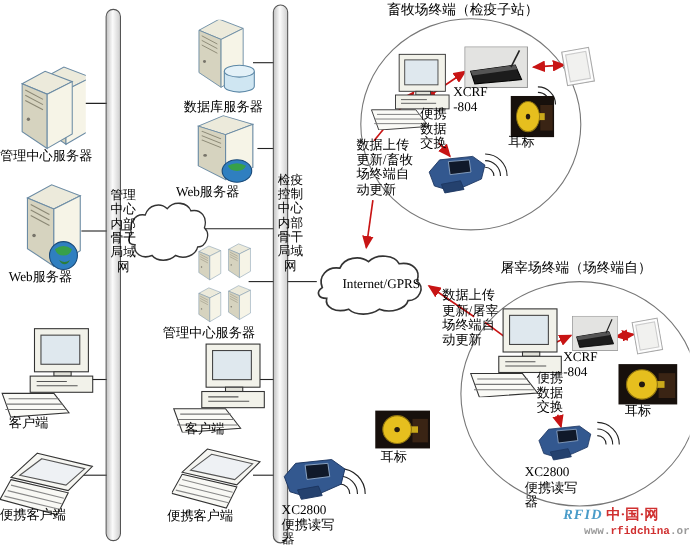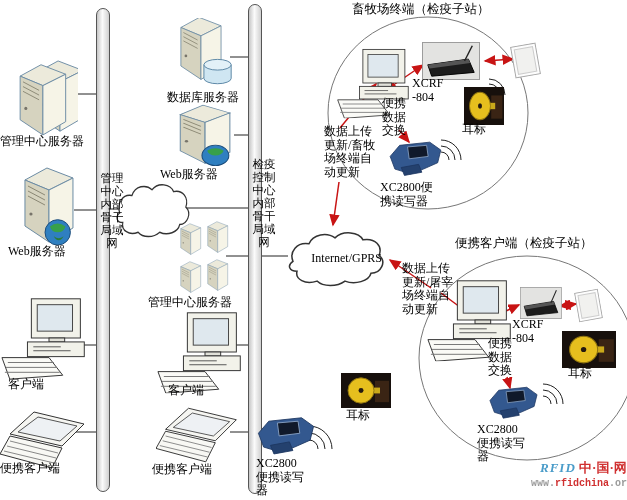--- a/index.html
+++ b/index.html
@@ -295,29 +295,27 @@
 
   <div class="lbl" style="left:382px;top:97px;width:28px;">便携
 数据
 交换</div>
 
   <div class="abs" style="left:387px;top:137px;">
     <svg width="57" height="42" viewBox="0 0 72 52">
         <use href="#sym-handheld"></use>
       </svg>
   </div>
-  <div class="lbl" style="left:380px;top:181px;width:64px;">XC2800便
-携读写器</div>
 
   <div class="lbl" style="left:324px;top:125px;width:54px;">数据上传
 更新/畜牧
 场终端自
 动更新</div>
 
-  <div class="lbl" style="left:455px;top:237px;width:160px;font-size:12.5px;">便携客户端（检疫子站）</div>
+  <div class="lbl" style="left:455px;top:237px;width:160px;font-size:12.5px;">屠宰场终端（场终端自）</div>
 
   <div class="lbl" style="left:402px;top:262px;width:58px;">数据上传
 更新/屠宰
 场终端自
 动更新</div>
 
   <div class="abs" style="left:426px;top:276px;">
     <svg width="98" height="88" viewBox="0 0 100 84">
         <use href="#sym-desktop"></use>
       </svg>
@@ -350,21 +348,21 @@
 
   <div class="abs" style="left:487px;top:381px;">
     <svg width="53" height="42" viewBox="0 0 72 52">
         <use href="#sym-handheld"></use>
       </svg>
   </div>
   <div class="lbl" style="left:477px;top:423px;width:68px;">XC2800
 便携读写
 器</div>
 
-  <div class="wm1" style="left:540px;top:461px;">
+  <div class="wm1" style="left:512px;top:461px;">
     <span class="b1">RFID</span>
     <span class="b2">中·国·网</span>
   </div>
   <div class="wm2" style="left:531px;top:478px;">
     <span class="g">www.</span><span class="r">rfidchina</span><span class="g">.org</span>
   </div>
 
 </div>
 
 </body></html>

